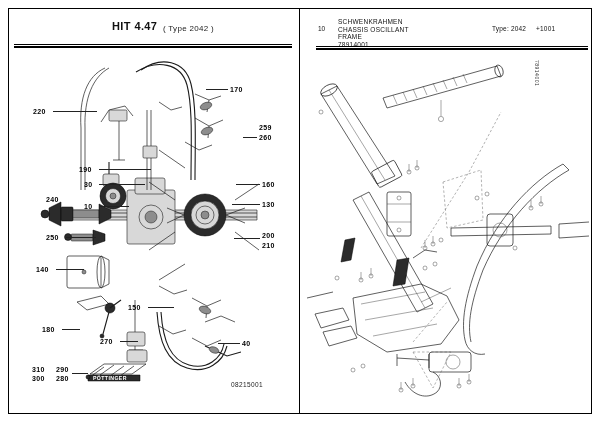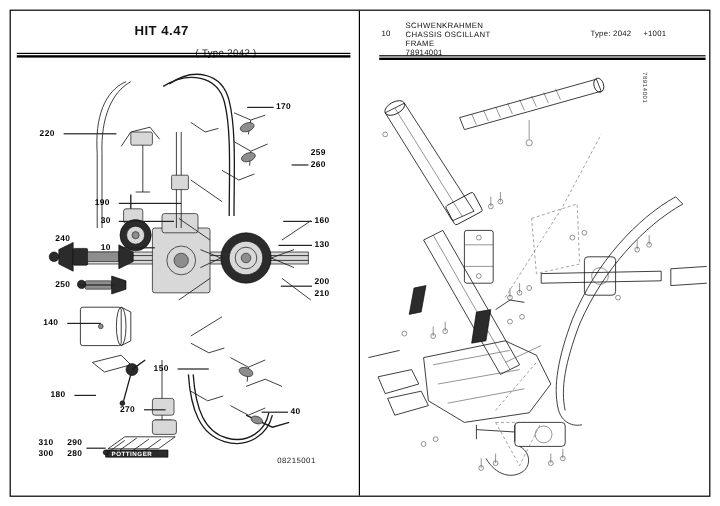--- a/index.html
+++ b/index.html
@@ -7,21 +7,21 @@
        font-family:"Liberation Sans","DejaVu Sans",sans-serif;color:#111;}
   .page{position:relative;width:600px;height:422px;background:#ffffff;}
 
   
   .frame{position:absolute;left:8px;top:8px;width:584px;height:406px;
          border:1px solid #000;box-sizing:border-box;}
   .divider{position:absolute;left:299px;top:9px;width:1px;height:404px;background:#000;}
 
   
   .l-title{position:absolute;left:112px;top:20px;font-size:11px;font-weight:bold;letter-spacing:.4px;}
-  .l-type{position:absolute;left:163px;top:24px;font-size:8px;letter-spacing:.3px;color:#222;margin-top:16px;}
+  .l-type{position:absolute;left:163px;top:24px;font-size:8px;letter-spacing:.3px;color:#222;}
   .l-rule{position:absolute;left:14px;top:44px;width:278px;height:0;border-top:1px solid #000;}
   .l-rule2{position:absolute;left:14px;top:46px;width:278px;height:0;border-top:2px solid #000;}
 
   
   .r-grp{position:absolute;left:318px;top:25px;font-size:6.5px;}
   .r-names{position:absolute;left:338px;top:18px;font-size:6.5px;line-height:7.6px;letter-spacing:.25px;}
   .r-names div{white-space:nowrap;}
   .r-type{position:absolute;left:492px;top:25px;font-size:6.5px;letter-spacing:.2px;}
   .r-ver{position:absolute;left:536px;top:25px;font-size:6.5px;letter-spacing:.2px;}
   .r-rule{position:absolute;left:316px;top:46px;width:272px;height:0;border-top:1px solid #000;}

